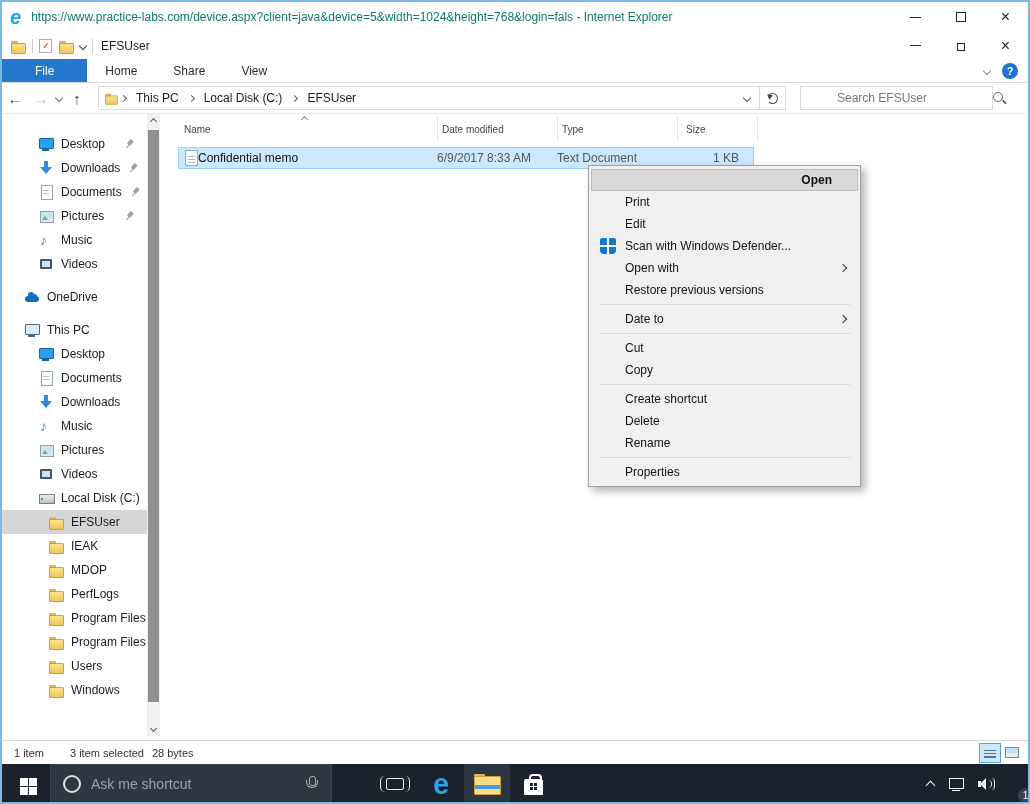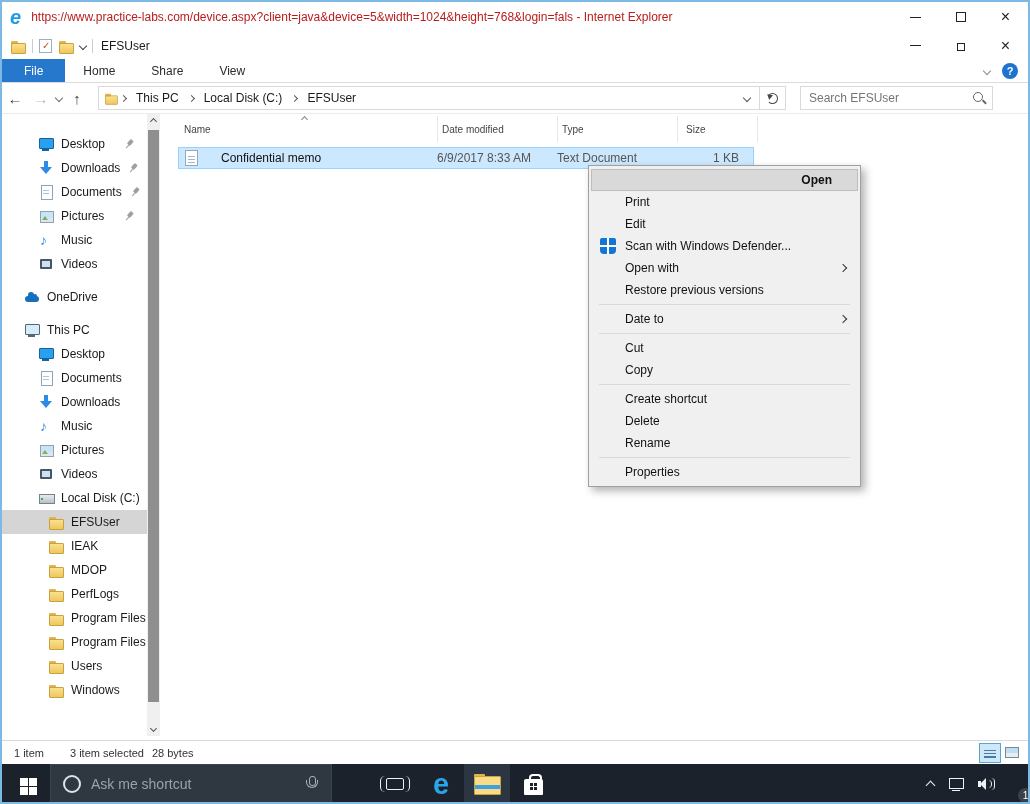--- a/index.html
+++ b/index.html
@@ -9,59 +9,59 @@
           border:2px solid #7cb9e4;}
   
   .ico{display:inline-block;width:16px;height:16px;position:relative;flex:0 0 16px;}
   .chev{display:inline-block;width:6px;height:6px;border-right:1.5px solid currentColor;border-bottom:1.5px solid currentColor;}
   .chev.down{transform:rotate(45deg);}
   .chev.right{transform:rotate(-45deg);}
   .chev.up{transform:rotate(-135deg);}
   
   .ie-bar{position:absolute;left:0;top:0;right:0;height:30px;background:#fff;display:flex;align-items:center;}
   .ie-logo{margin-left:8px;font-size:20px;font-weight:bold;color:#1f9ce8;font-style:italic;line-height:1;}
-  .ie-title{margin-left:10px;font-size:12px;color:#b91c1c;white-space:nowrap;}
+  .ie-title{margin-left:10px;font-size:12px;color:#0f766e;white-space:nowrap;}
   .winbtns{margin-left:auto;display:flex;height:100%;}
   .wb{width:45px;height:100%;display:grid;place-items:center;color:#222;}
   .g-min{width:11px;height:1px;background:#222;}
   .g-max{width:10px;height:10px;border:1px solid #222;}
   .g-restore{width:8px;height:8px;border:1px solid #222;position:relative;margin:2px 0 0 0;background:#fff;}
   .g-restore::before{content:"";position:absolute;left:2px;top:-4px;width:8px;height:8px;border:1px solid #222;z-index:-1;}
   .g-close{font-size:16px;color:#222;line-height:1;}
   
   .ex-bar{position:absolute;left:0;top:30px;right:0;height:27px;background:#fff;display:flex;align-items:center;font-size:12px;}
   .qat{display:flex;align-items:center;gap:6px;margin-left:8px;}
   .vsep{width:1px;height:14px;background:#ccc;}
   .i-folder::before{content:"";position:absolute;left:1px;top:3px;width:7px;height:4px;background:#e3b350;border-radius:1px;}
   .i-folder::after{content:"";position:absolute;left:1px;top:5px;width:13px;height:9px;background:linear-gradient(#fbe18e,#eec75d);border:1px solid #c9a23d;border-radius:1px;}
   .i-check{width:13px;height:14px;background:#fff;border:1px solid #9ab0c4;flex:0 0 13px;}
   .i-check::after{content:"\2713";color:#c9501f;font-size:10px;font-weight:bold;position:absolute;left:2px;top:0;}
   .qat-drop{color:#444;font-size:9px;}
   .ex-title{margin-left:8px;color:#1a1a1a;}
   
   .ribbon{position:absolute;left:0;top:57px;right:0;height:24px;background:#fff;border-bottom:1px solid #dcdcdc;display:flex;align-items:stretch;font-size:12px;}
   .rtab{padding:0 18px;display:flex;align-items:center;color:#2b2b2b;}
-  .rtab.active{background:#2678cc;color:#fff;padding:0 22px;}
+  .rtab.active{background:#2678cc;color:#fff;padding:0 33px;}
   .ribbon-right{margin-left:auto;display:flex;align-items:center;gap:12px;margin-right:10px;}
   .rib-chev{color:#8a8a8a;}
   .help{width:16px;height:16px;border-radius:50%;background:#1d74cf;color:#fff;font-size:11px;font-weight:bold;display:grid;place-items:center;}
   
   .addr{position:absolute;left:0;top:81px;right:0;height:31px;background:#fff;border-bottom:1px solid #ececec;display:flex;align-items:center;font-size:12px;}
   .nav-a{width:26px;text-align:center;font-size:15px;color:#454545;}
   .nav-a.dis{color:#bcbcbc;}
   .nav-chev{color:#707070;margin:0 2px;}
   .crumbbox{margin-left:8px;width:662px;height:24px;border:1px solid #d9d9d9;display:flex;align-items:center;background:#fff;}
   .crumb-folder{transform:scale(.85);margin-left:4px;}
   .crumb{padding:0 8px;color:#1a1a1a;white-space:nowrap;}
   .crumb-sep{color:#5a5a5a;width:5px;height:5px;border-width:1.2px;margin:0 2px;}
   .crumb-dd{margin-left:auto;width:24px;display:grid;place-items:center;color:#555;height:100%;}
   .refreshbtn{width:26px;height:24px;border:1px solid #d9d9d9;border-left:none;display:grid;place-items:center;}
   .i-refresh{width:11px;height:11px;border:1.5px solid #454545;border-radius:50%;border-left-color:transparent;position:relative;}
   .i-refresh::after{content:"";position:absolute;left:-4px;top:-2px;border:3px solid transparent;border-right:5px solid #454545;transform:rotate(40deg);}
-  .searchbox{margin-left:14px;width:193px;height:24px;border:1px solid #d9d9d9;display:flex;align-items:center;background:#fff;}
+  .searchbox{margin-left:14px;width:193px;height:24px;border:1px solid #d9d9d9;display:flex;align-items:center;background:#fff;padding-left:28px;}
   .searchbox input{border:none;outline:none;flex:1;font:12px "Liberation Sans",sans-serif;color:#333;padding:0 0 0 8px;background:transparent;}
   .searchbox input::placeholder{color:#767676;}
   .i-mag{width:14px;height:14px;margin-right:6px;flex:0 0 14px;position:relative;}
   .i-mag::before{content:"";position:absolute;left:1px;top:1px;width:8px;height:8px;border:1.5px solid #666;border-radius:50%;}
   .i-mag::after{content:"";position:absolute;left:10px;top:10px;width:5px;height:1.5px;background:#666;transform:rotate(45deg);}
   
   .sidebar{position:absolute;left:0;top:112px;width:145px;bottom:66px;background:#fff;overflow:hidden;padding-top:18px;font-size:12px;color:#1a1a1a;}
   .si{height:24px;display:flex;align-items:center;gap:7px;padding-left:22px;white-space:nowrap;}
   .si.l1{padding-left:36px;}
   .si.l2{padding-left:46px;}
@@ -96,21 +96,21 @@
   .sb-thumb{position:absolute;left:1px;right:1px;top:16px;height:572px;background:#8f8f8f;}
   
   .fl-head{position:absolute;left:176px;top:114px;height:26px;display:flex;color:#444;font-size:10px;}
   .hc{display:flex;align-items:center;border-right:1px solid #e4e8ec;position:relative;}
   .hc.c1{width:260px;padding-left:6px;}
   .hc.c2{width:120px;padding-left:4px;}
   .hc.c3{width:120px;padding-left:4px;}
   .hc.c4{width:80px;padding-left:8px;}
   .sort-up{position:absolute;left:124px;top:1px;width:5px;height:5px;border-width:1.2px;color:#888;}
   .fl-row{position:absolute;left:176px;top:145px;width:576px;height:22px;background:#cce8ff;border:1px solid #99d1ff;display:flex;align-items:center;font-size:12px;color:#555;}
-  .rc1{width:258px;display:flex;align-items:center;gap:23px;padding-left:6px;color:#111;}
+  .rc1{width:258px;display:flex;align-items:center;gap:0;padding-left:6px;color:#111;}
   .rc2{width:120px;} .rc3{width:120px;}
   .rc4{width:70px;text-align:right;padding-right:8px;}
   .i-txt{width:13px;height:16px;position:relative;flex:0 0 13px;}
   .i-txt::before{content:"";position:absolute;inset:0;background:#fff;border:1px solid #93a9bd;}
   .i-txt::after{content:"";position:absolute;left:3px;top:4px;width:7px;height:9px;background:repeating-linear-gradient(#0000 0 2px,#9cb8d2 2px 3px);}
   
   .menu{position:absolute;left:586px;top:163px;width:273px;background:#f0f0f0;border:1px solid #a0a0a0;box-shadow:4px 4px 8px rgba(0,0,0,.3);padding:3px 0;font-size:12px;color:#111;}
   .mi{position:relative;height:22px;display:flex;align-items:center;padding:0 26px 0 34px;margin:0 2px;}
   .mi.hl{background:#d9d9d9;outline:1px solid #bdbdbd;outline-offset:-1px;justify-content:flex-end;}
   .mi.bold{font-weight:bold;}

